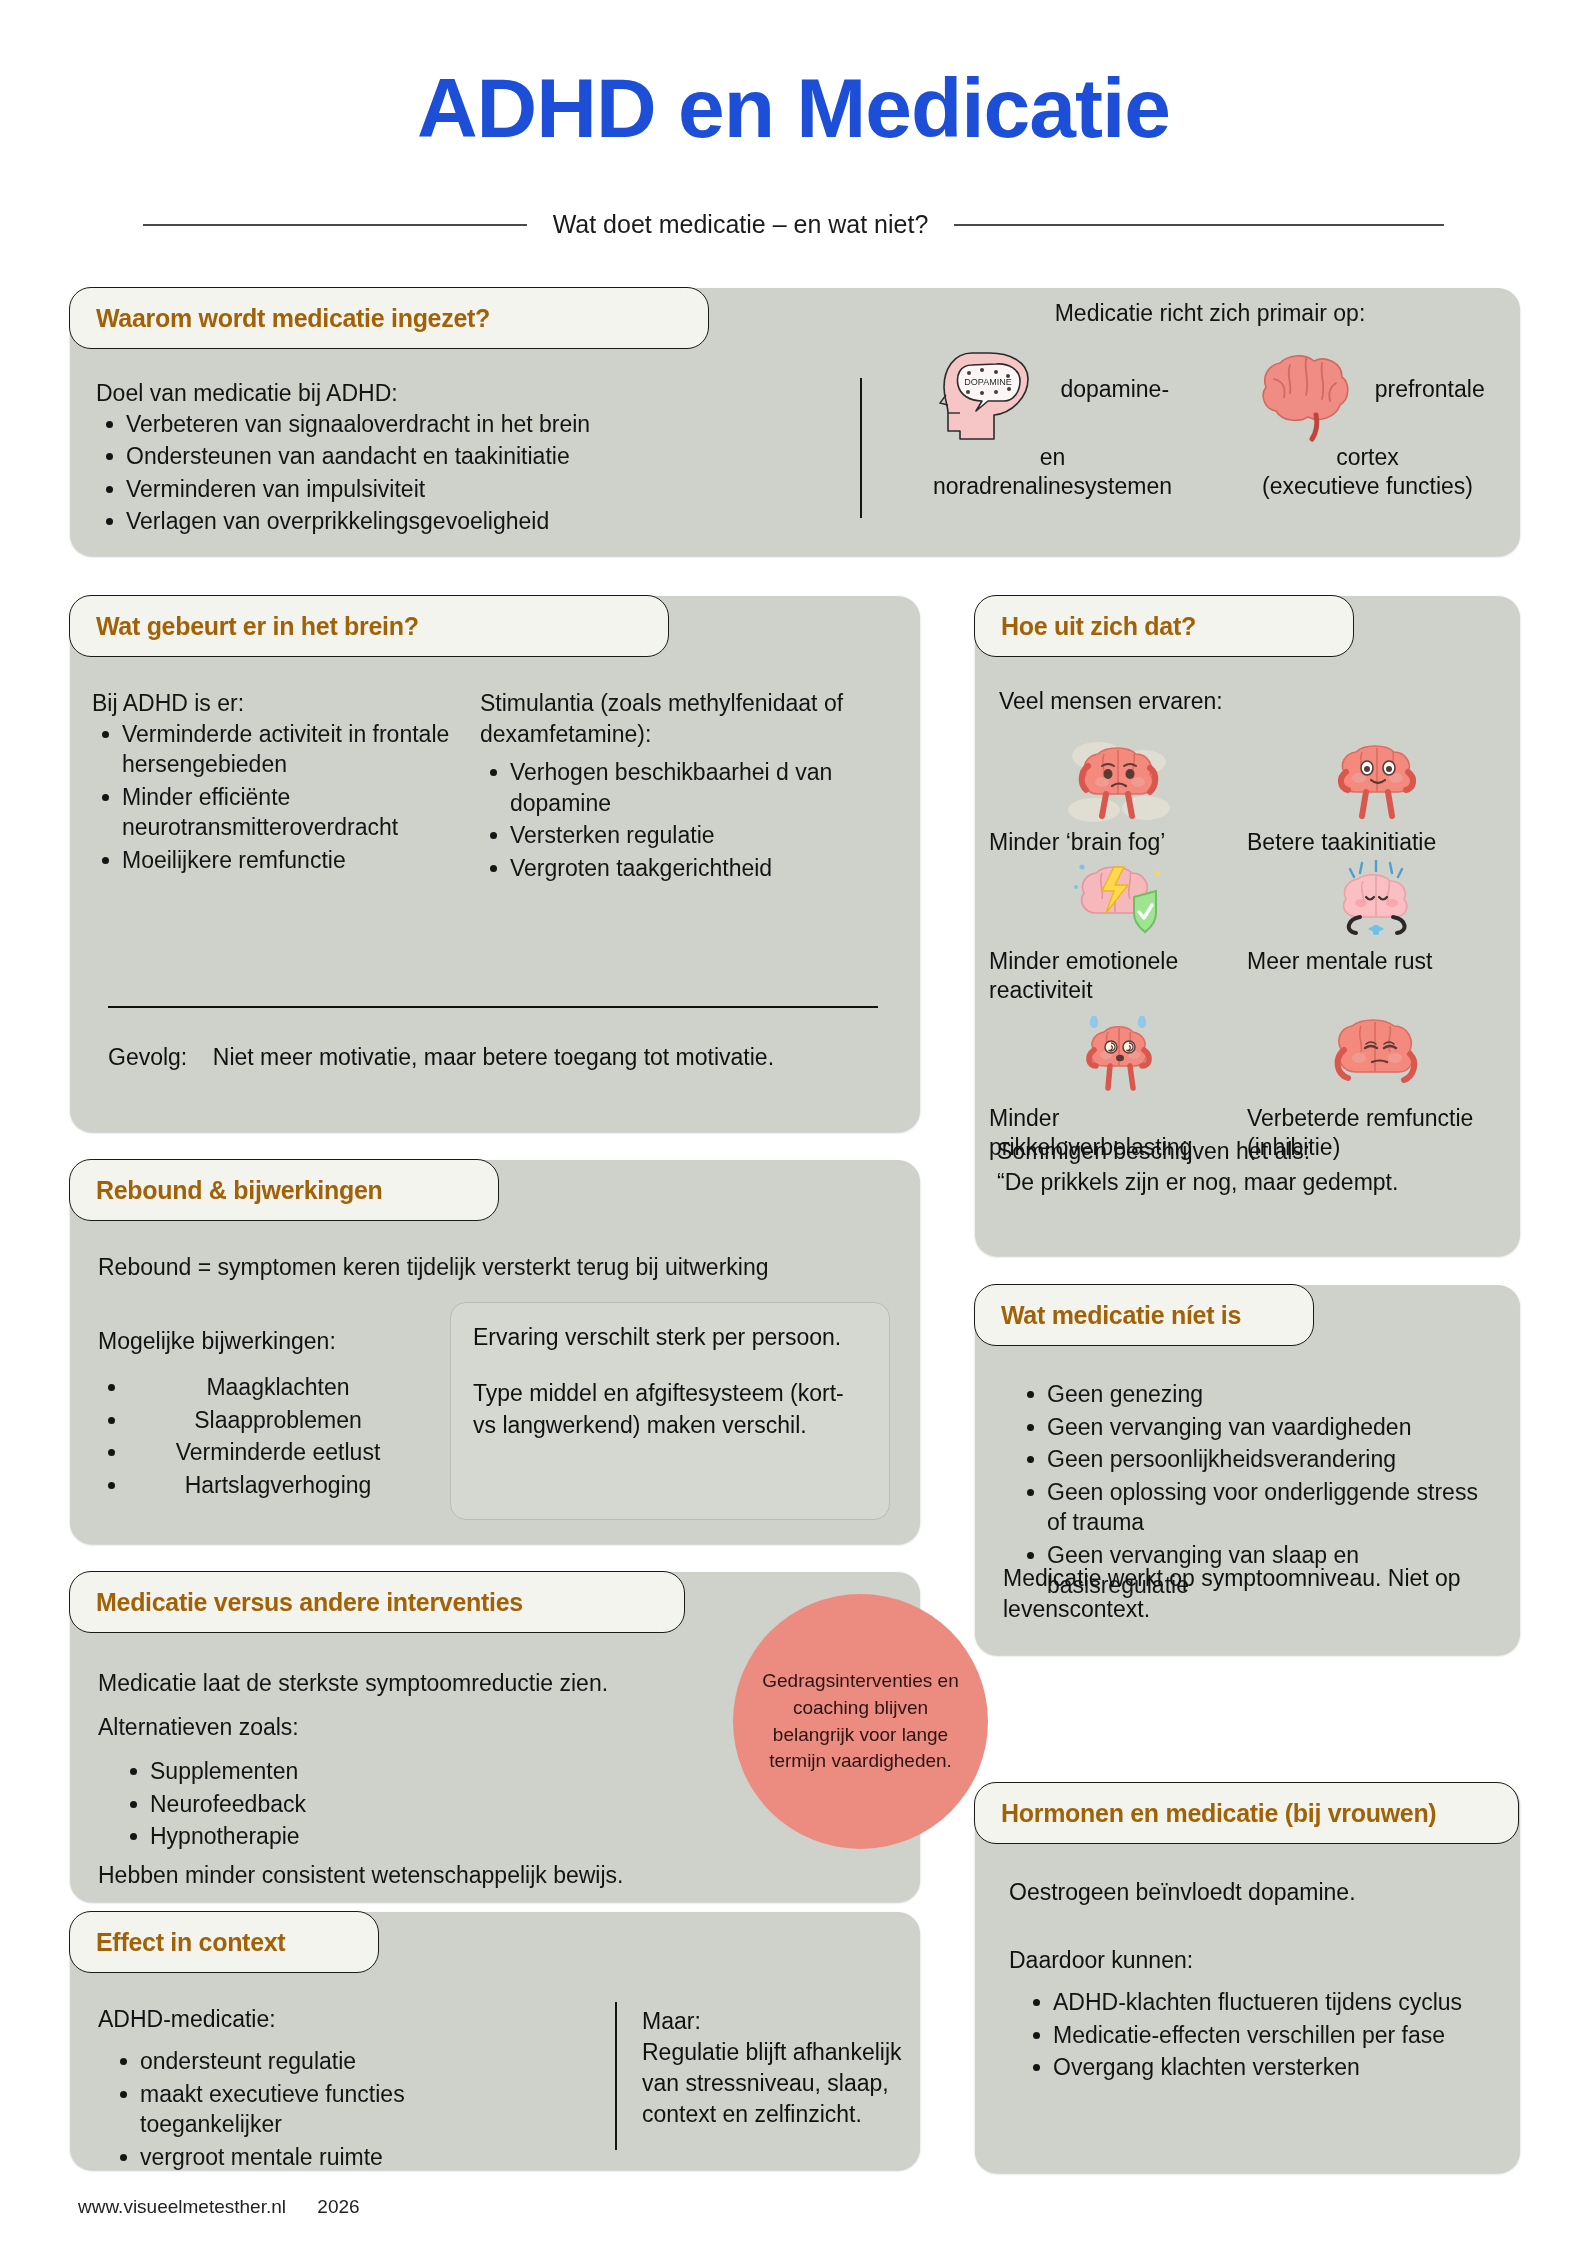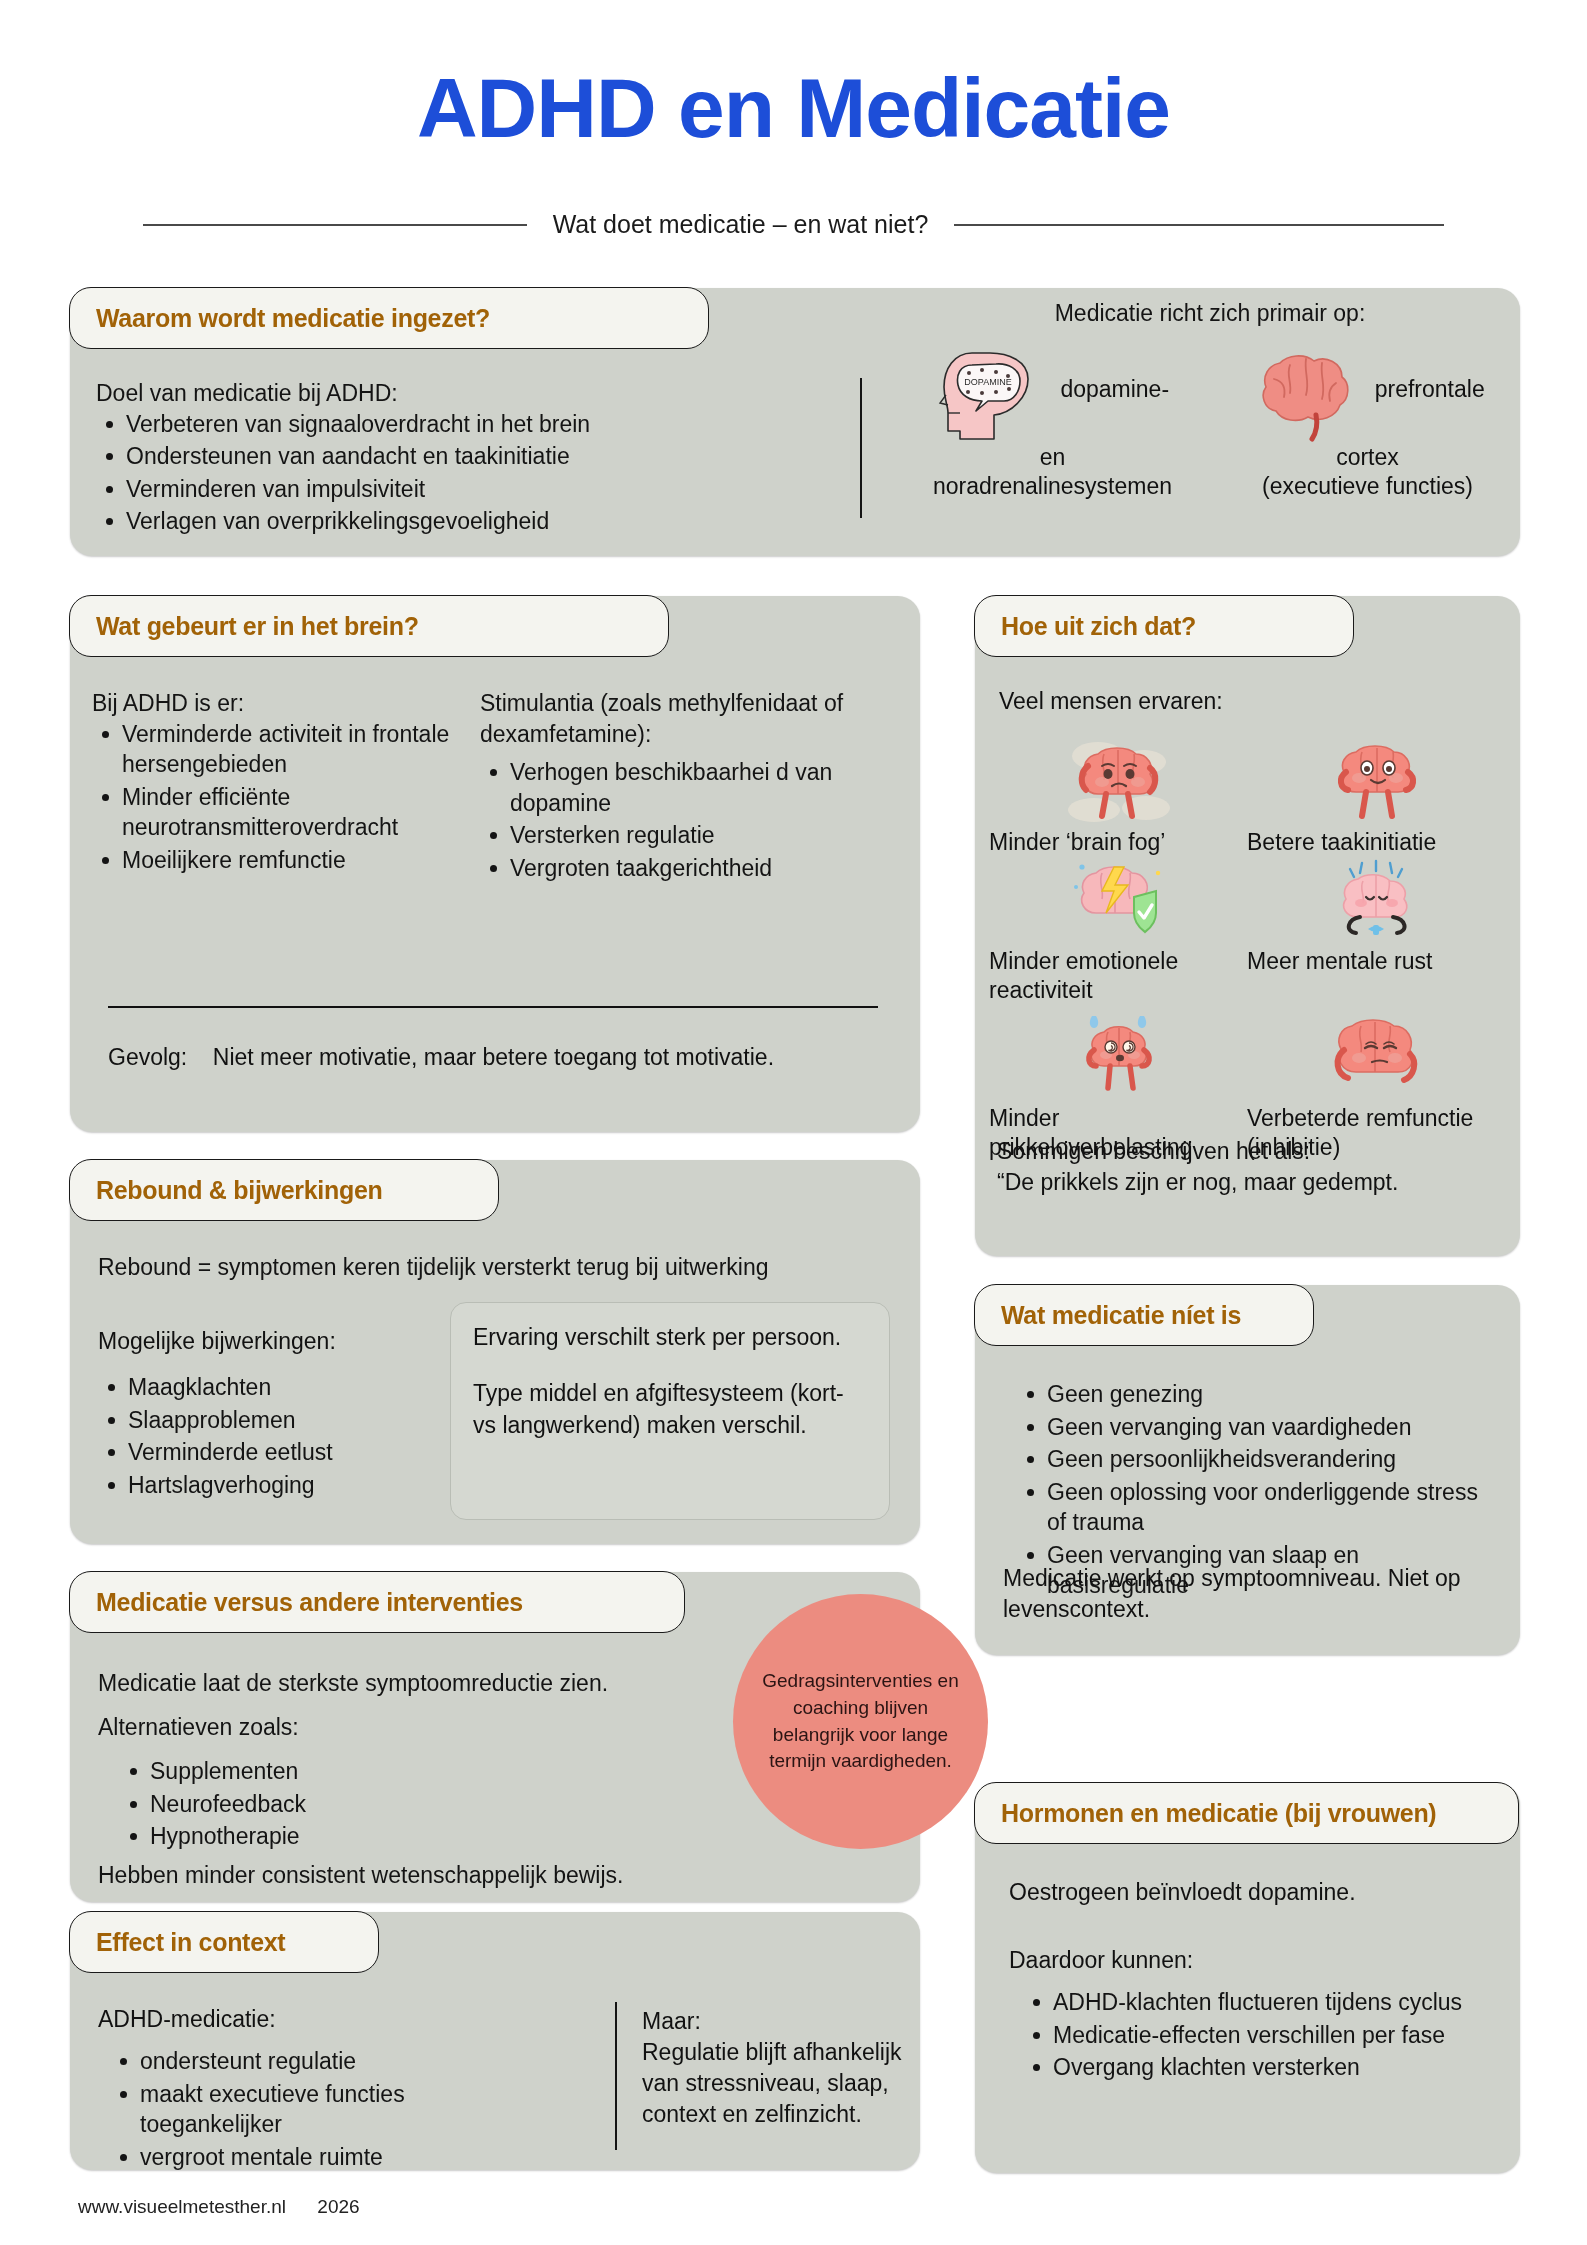--- a/index.html
+++ b/index.html
@@ -110,21 +110,21 @@
   #card2 .gevolg {
     position: absolute; left: 38px; top: 448px; width: 790px;
     font-size: 23px;
   }
 
   
   #card3 { left: 70px; top: 1160px; width: 850px; height: 384px; }
   #card3 .card-head { width: 430px; }
   #card3 .intro { position: absolute; left: 28px; top: 92px; width: 800px; }
   #card3 .sub { position: absolute; left: 28px; top: 168px; width: 330px; font-size: 23px; }
-  #card3 ul.bul { position: absolute; left: 28px; top: 212px; width: 330px; }
+  #card3 ul.bul { position: absolute; left: 28px; top: 212px; width: 330px; text-align: center; }
   #card3 .inner {
     position: absolute; left: 380px; top: 142px;
     width: 440px; height: 218px;
     background: #d5d8d1;
     border: 1.4px solid #b9bdb5;
     border-radius: 16px;
     padding: 18px 22px;
   }
   #card3 .inner p { font-size: 23px; line-height: 1.4; }
   #card3 .inner p + p { margin-top: 24px; }

